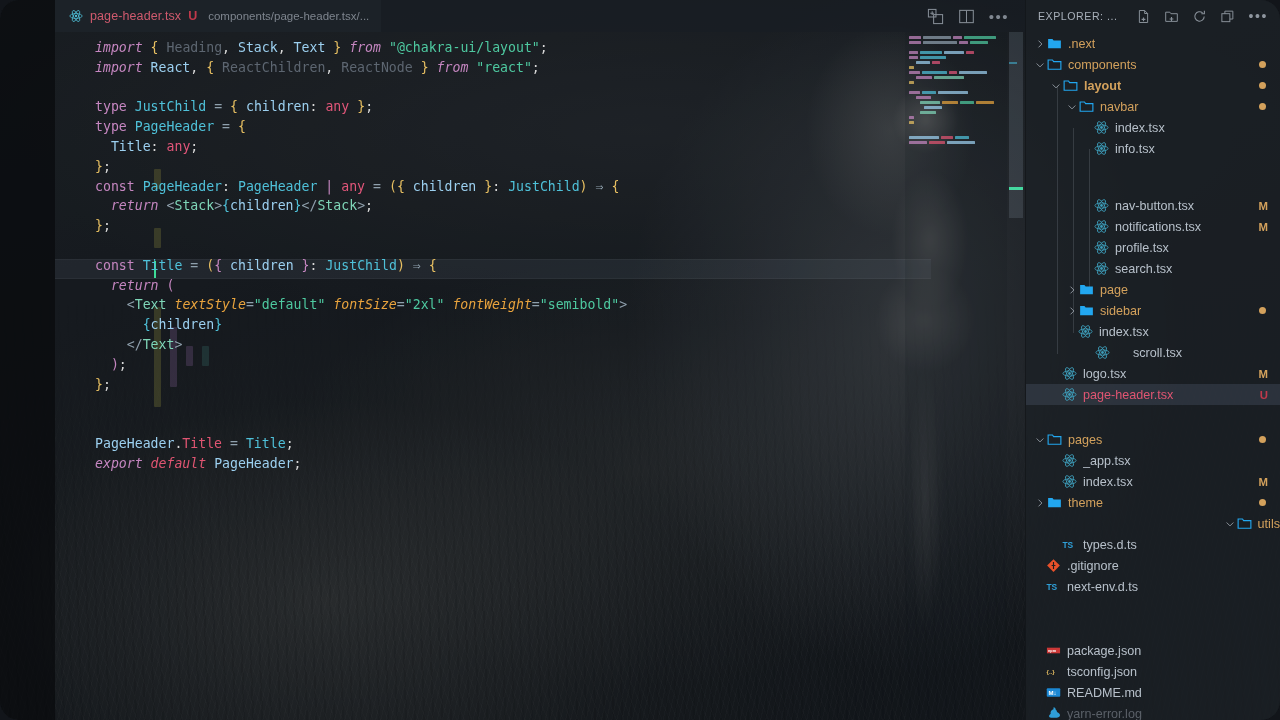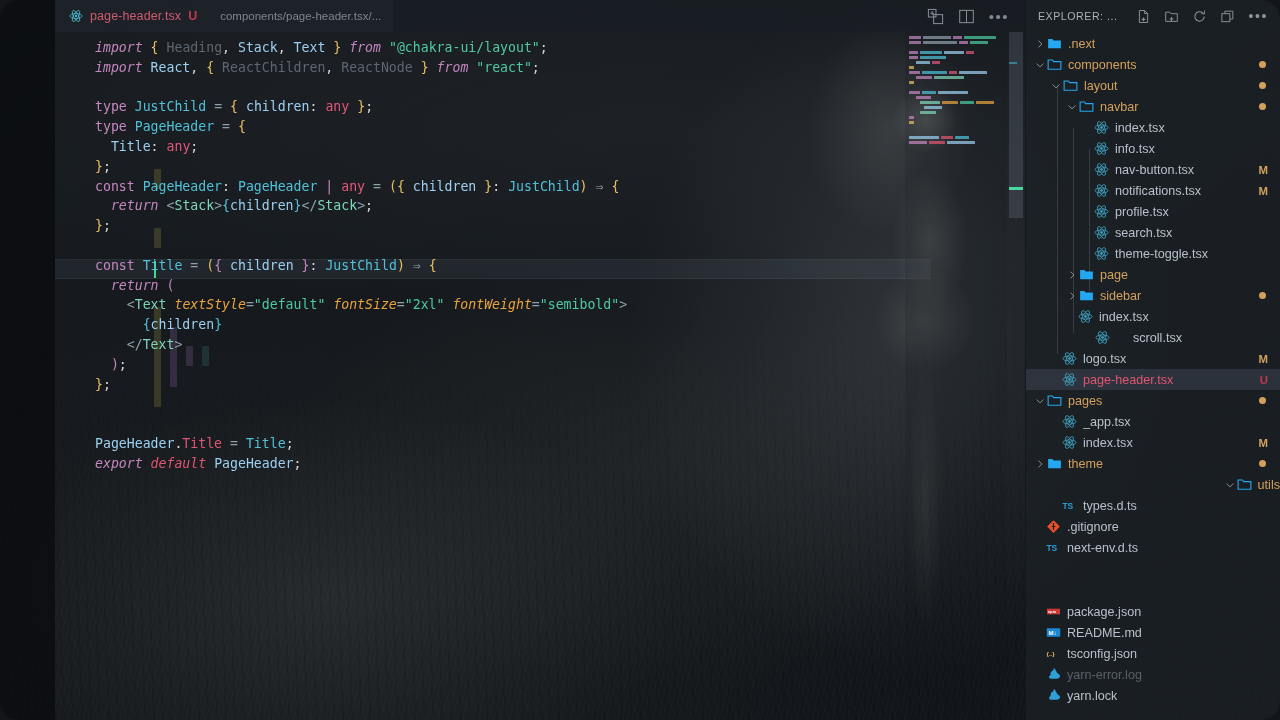--- a/index.html
+++ b/index.html
@@ -67,21 +67,21 @@
   }
   .tab {
     height: 32px; display: flex; align-items: center; gap: 7px;
     padding: 0 12px 0 14px;
     background: rgba(33,38,45,0.55);
     border-bottom: 1px solid rgba(120,130,145,0.0);
   }
   .tab-icon { width: 14px; height: 14px; display:block; }
   .tab-name { font-size: 12.5px; color: #d05a6e; letter-spacing: .1px; }
   .tab-badge { font-size: 12.5px; color: #c0394b; font-weight: 700; }
-  .tab-path { font-size: 11.5px; color: #7e858e; margin-left: 16px; }
+  .tab-path { font-size: 11.5px; color: #7e858e; margin-left: 4px; }
 
   .tab-actions {
     margin-left: auto; display: flex; align-items: center;
     gap: 14px; padding-right: 16px;
   }
   .tact { width: 17px; height: 17px; opacity: .70; display:block; }
   .tdots { color: #9aa2ac; font-size: 15px; letter-spacing: 1.5px; line-height: 1; opacity:.8; }
 
   
   .code-area { position: absolute; left:0; right:0; top:32px; bottom:0; }
@@ -410,21 +410,21 @@
         <div class="row" style="padding-left: 8px;">
           <span class="chev"><svg viewBox="0 0 16 16" width="12" height="12">
               <path d="M3.5 6l4.5 4.5L12.5 6" fill="none" stroke="#b7c0ca" stroke-width="1.25"></path>
             </svg></span>
           <span class="ricon"><svg viewBox="0 0 16 16" width="15" height="15">
               <path d="M1.2 3.2h4.6l1.3 1.7h7.7v8.1H1.2z" fill="none" stroke="#22a7f0" stroke-width="1.2"></path>
             </svg></span>
           <span class="rlabel c-folder">components</span>
           <span class="st-dot"></span>
         </div>
-        <div class="row" style="padding-left: 24px;">
+        <div class="row" style="padding-left: 24px; font-weight: bold;">
           <span class="chev"><svg viewBox="0 0 16 16" width="12" height="12">
               <path d="M3.5 6l4.5 4.5L12.5 6" fill="none" stroke="#b7c0ca" stroke-width="1.25"></path>
             </svg></span>
           <span class="ricon"><svg viewBox="0 0 16 16" width="15" height="15">
               <path d="M1.2 3.2h4.6l1.3 1.7h7.7v8.1H1.2z" fill="none" stroke="#22a7f0" stroke-width="1.2"></path>
             </svg></span>
           <span class="rlabel c-folder">layout</span>
           <span class="st-dot"></span>
         </div>
         <div class="row" style="padding-left: 40px;">
@@ -454,21 +454,21 @@
           <span class="ricon"><svg viewBox="0 0 16 16" width="15" height="15">
               <g>
                 <ellipse cx="8" cy="8" rx="7" ry="2.8" fill="none" stroke="#3d9cb8" stroke-width="0.95" transform="rotate(0 8 8)"></ellipse>
                 <ellipse cx="8" cy="8" rx="7" ry="2.8" fill="none" stroke="#3d9cb8" stroke-width="0.95" transform="rotate(60 8 8)"></ellipse>
                 <ellipse cx="8" cy="8" rx="7" ry="2.8" fill="none" stroke="#3d9cb8" stroke-width="0.95" transform="rotate(120 8 8)"></ellipse>
                 <circle cx="8" cy="8" r="1.5" fill="#3d9cb8"></circle>
               </g>
             </svg></span>
           <span class="rlabel c-file">info.tsx</span>
         </div>
-        <div class="row" style="padding-left: 56px;">
+        <div class="row" style="padding-left: 56px; margin-top: 36px;">
           <span class="spacer"></span>
           <span class="ricon"><svg viewBox="0 0 16 16" width="15" height="15">
               <g>
                 <ellipse cx="8" cy="8" rx="7" ry="2.8" fill="none" stroke="#3d9cb8" stroke-width="0.95" transform="rotate(0 8 8)"></ellipse>
                 <ellipse cx="8" cy="8" rx="7" ry="2.8" fill="none" stroke="#3d9cb8" stroke-width="0.95" transform="rotate(60 8 8)"></ellipse>
                 <ellipse cx="8" cy="8" rx="7" ry="2.8" fill="none" stroke="#3d9cb8" stroke-width="0.95" transform="rotate(120 8 8)"></ellipse>
                 <circle cx="8" cy="8" r="1.5" fill="#3d9cb8"></circle>
               </g>
             </svg></span>
           <span class="rlabel c-file">nav-button.tsx</span>
@@ -504,32 +504,20 @@
           <span class="ricon"><svg viewBox="0 0 16 16" width="15" height="15">
               <g>
                 <ellipse cx="8" cy="8" rx="7" ry="2.8" fill="none" stroke="#3d9cb8" stroke-width="0.95" transform="rotate(0 8 8)"></ellipse>
                 <ellipse cx="8" cy="8" rx="7" ry="2.8" fill="none" stroke="#3d9cb8" stroke-width="0.95" transform="rotate(60 8 8)"></ellipse>
                 <ellipse cx="8" cy="8" rx="7" ry="2.8" fill="none" stroke="#3d9cb8" stroke-width="0.95" transform="rotate(120 8 8)"></ellipse>
                 <circle cx="8" cy="8" r="1.5" fill="#3d9cb8"></circle>
               </g>
             </svg></span>
           <span class="rlabel c-file">search.tsx</span>
         </div>
-        <div class="row" style="padding-left: 56px;">
-          <span class="spacer"></span>
-          <span class="ricon"><svg viewBox="0 0 16 16" width="15" height="15">
-              <g>
-                <ellipse cx="8" cy="8" rx="7" ry="2.8" fill="none" stroke="#3d9cb8" stroke-width="0.95" transform="rotate(0 8 8)"></ellipse>
-                <ellipse cx="8" cy="8" rx="7" ry="2.8" fill="none" stroke="#3d9cb8" stroke-width="0.95" transform="rotate(60 8 8)"></ellipse>
-                <ellipse cx="8" cy="8" rx="7" ry="2.8" fill="none" stroke="#3d9cb8" stroke-width="0.95" transform="rotate(120 8 8)"></ellipse>
-                <circle cx="8" cy="8" r="1.5" fill="#3d9cb8"></circle>
-              </g>
-            </svg></span>
-          <span class="rlabel c-file">theme-toggle.tsx</span>
-        </div>
         <div class="row" style="padding-left: 40px;">
           <span class="chev"><svg viewBox="0 0 16 16" width="12" height="12">
               <path d="M6 3.5L10.5 8 6 12.5" fill="none" stroke="#b7c0ca" stroke-width="1.25"></path>
             </svg></span>
           <span class="ricon"><svg viewBox="0 0 16 16" width="15" height="15">
               <path d="M1.2 3.2h4.6l1.3 1.7h7.7v8.1H1.2z" fill="#22a7f0"></path>
             </svg></span>
           <span class="rlabel c-folder">page</span>
         </div>
         <div class="row" style="padding-left: 40px;">
@@ -585,21 +573,21 @@
               <g>
                 <ellipse cx="8" cy="8" rx="7" ry="2.8" fill="none" stroke="#3d9cb8" stroke-width="0.95" transform="rotate(0 8 8)"></ellipse>
                 <ellipse cx="8" cy="8" rx="7" ry="2.8" fill="none" stroke="#3d9cb8" stroke-width="0.95" transform="rotate(60 8 8)"></ellipse>
                 <ellipse cx="8" cy="8" rx="7" ry="2.8" fill="none" stroke="#3d9cb8" stroke-width="0.95" transform="rotate(120 8 8)"></ellipse>
                 <circle cx="8" cy="8" r="1.5" fill="#3d9cb8"></circle>
               </g>
             </svg></span>
           <span class="rlabel c-sel">page-header.tsx</span>
           <span class="rstatus st-U">U</span>
         </div>
-        <div class="row" style="padding-left: 8px;">
+        <div class="row" style="padding-left: 8px; margin-top: 24px;">
           <span class="chev"><svg viewBox="0 0 16 16" width="12" height="12">
               <path d="M3.5 6l4.5 4.5L12.5 6" fill="none" stroke="#b7c0ca" stroke-width="1.25"></path>
             </svg></span>
           <span class="ricon"><svg viewBox="0 0 16 16" width="15" height="15">
               <path d="M1.2 3.2h4.6l1.3 1.7h7.7v8.1H1.2z" fill="none" stroke="#22a7f0" stroke-width="1.2"></path>
             </svg></span>
           <span class="rlabel c-folder">pages</span>
           <span class="st-dot"></span>
         </div>
         <div class="row" style="padding-left: 24px;">
@@ -672,35 +660,35 @@
           <span class="spacer"></span>
           <span class="ricon"><svg viewBox="0 0 16 16" width="15" height="15">
               <rect x="1" y="5" width="14" height="6" fill="#cb3837"></rect>
               <text x="2.2" y="9.6" fill="#fff" font-size="4" font-family="&quot;Liberation Sans&quot;, sans-serif" font-weight="700">npm</text>
             </svg></span>
           <span class="rlabel c-file">package.json</span>
         </div>
         <div class="row" style="padding-left: 8px;">
           <span class="spacer"></span>
           <span class="ricon"><svg viewBox="0 0 16 16" width="15" height="15">
+              <text x="0.6" y="10.6" fill="#e8c062" font-size="6.5" font-family="&quot;Liberation Sans&quot;, sans-serif" font-weight="700">{..}</text>
+            </svg></span>
+          <span class="rlabel c-file">tsconfig.json</span>
+        </div>
+        <div class="row" style="padding-left: 8px;">
+          <span class="spacer"></span>
+          <span class="ricon"><svg viewBox="0 0 16 16" width="15" height="15">
               <rect x="0.8" y="3.5" width="14.4" height="9" rx="1" fill="#1b88d4"></rect>
               <text x="2.6" y="10.4" fill="#fff" font-size="6.5" font-family="&quot;Liberation Sans&quot;, sans-serif" font-weight="700">M↓</text>
             </svg></span>
           <span class="rlabel c-file">README.md</span>
         </div>
         <div class="row" style="padding-left: 8px;">
           <span class="spacer"></span>
           <span class="ricon"><svg viewBox="0 0 16 16" width="15" height="15">
-              <text x="0.6" y="10.6" fill="#e8c062" font-size="6.5" font-family="&quot;Liberation Sans&quot;, sans-serif" font-weight="700">{..}</text>
-            </svg></span>
-          <span class="rlabel c-file">tsconfig.json</span>
-        </div>
-        <div class="row" style="padding-left: 8px;">
-          <span class="spacer"></span>
-          <span class="ricon"><svg viewBox="0 0 16 16" width="15" height="15">
               <path d="M8 1.4c1.3 0 2.2 1 2.3 2.3.8.6 1.3 1.5 1.5 2.6.9.4 2.6 1.4 3 2.7.4 1.4-.3 2.5-1.6 3-1.4.6-3.4.6-4.8.5-1.3 0-3 .1-4-.3-.9-.3-1.3-1-1.1-1.8.2-.9 1-1.6 1.7-2.2-.3-1.2 0-2.4.8-3.3.6-.7 1.4-1.2 2.2-1.4z" fill="#2f9fd8"></path>
             </svg></span>
           <span class="rlabel c-ignored">yarn-error.log</span>
         </div>
         <div class="row" style="padding-left: 8px;">
           <span class="spacer"></span>
           <span class="ricon"><svg viewBox="0 0 16 16" width="15" height="15">
               <path d="M8 1.4c1.3 0 2.2 1 2.3 2.3.8.6 1.3 1.5 1.5 2.6.9.4 2.6 1.4 3 2.7.4 1.4-.3 2.5-1.6 3-1.4.6-3.4.6-4.8.5-1.3 0-3 .1-4-.3-.9-.3-1.3-1-1.1-1.8.2-.9 1-1.6 1.7-2.2-.3-1.2 0-2.4.8-3.3.6-.7 1.4-1.2 2.2-1.4z" fill="#2f9fd8"></path>
             </svg></span>
           <span class="rlabel c-file">yarn.lock</span>

